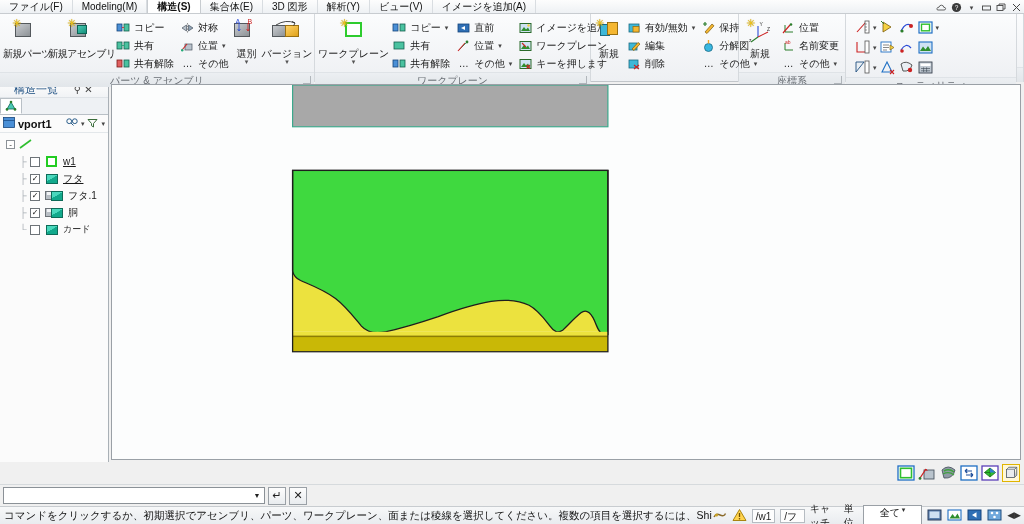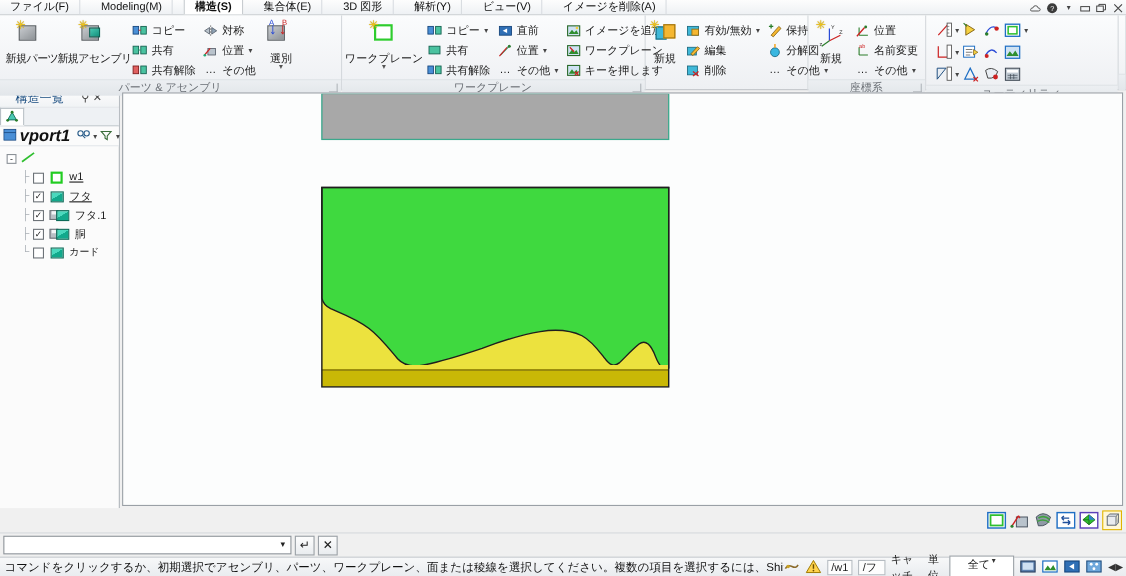--- a/index.html
+++ b/index.html
@@ -9,21 +9,21 @@
     font-size: 11px;
     color:#1a1a1a;
     background:#f0f0f0;
   }
   #app { width:1024px; height:524px; position:relative; display:flex; flex-direction:column; }
 
   
   .menubar {
     height:14px; background:linear-gradient(#fdfdfd,#eef1f4);
     border-bottom:1px solid #c8ccd0; display:flex; align-items:stretch;
-    position:relative; flex:0 0 14px;gap:10px;
+    position:relative; flex:0 0 14px;
   }
   .menutab {
     padding:0 9px; font-size:10px; line-height:13px; color:#111;
     border-right:1px solid #d9dde1; white-space:nowrap; cursor:default;
   }
   .menutab.active { background:#ffffff; font-weight:bold; border-left:1px solid #c8ccd0;
                     border-right:1px solid #c8ccd0; }
   .menubar .sysicons { position:absolute; right:2px; top:0; display:flex; align-items:center;
                        gap:4px; height:14px; color:#555; font-size:9px; }
   .sysicon { width:11px; height:11px; display:inline-block; }
@@ -84,21 +84,21 @@
               border-bottom:1px solid #dfe3e7; }
   .tp-title .t { flex:1; color:#15497e; }
   .tp-title .pin, .tp-title .x { width:11px; text-align:center; color:#444; font-size:10px;
                                  cursor:default; }
   .tp-tabs { height:17px; border-bottom:1px solid #b9c0c6; display:flex; align-items:flex-end;
              background:#eef1f4; }
   .tp-tab { width:22px; height:16px; background:#fff; border:1px solid #b9c0c6;
             border-bottom:1px solid #fff; display:flex; align-items:center; justify-content:center; }
   .tp-vport { height:18px; display:flex; align-items:center; gap:3px; padding:0 3px;
               border-bottom:1px solid #e3e7ea; background:#fbfbfb; }
-  .tp-vport .vlbl { font-size:15px; font-weight:bold; color:#111;font-style:italic; }
+  .tp-vport .vlbl { font-size:11px; font-weight:bold; color:#111; }
   .tp-vport .sp { flex:1; }
   .tp-vport .tool { font-size:9px; color:#3a3a3a; }
   .tree { flex:1; padding:3px 0 0 4px; overflow:hidden; position:relative; }
   .trow { height:17px; display:flex; align-items:center; font-size:10px; white-space:nowrap; }
   .tnode-root { padding-left:2px; }
   .expander { width:9px; height:9px; border:1px solid #8b9197; background:#fff;
               display:inline-flex; align-items:center; justify-content:center;
               font-size:8px; line-height:7px; color:#222; margin-right:3px; }
   .tline { width:14px; color:#aab0b6; font-size:10px; text-align:center; }
   .tchk { width:10px; height:10px; border:1px solid #6d7378; background:#fff; margin-right:4px;
@@ -159,21 +159,21 @@
 <div id="app">
 
   <div class="menubar">
     <div class="menutab">ファイル(F)</div>
     <div class="menutab">Modeling(M)</div>
     <div class="menutab active">構造(S)</div>
     <div class="menutab">集合体(E)</div>
     <div class="menutab">3D 図形</div>
     <div class="menutab">解析(Y)</div>
     <div class="menutab">ビュー(V)</div>
-    <div class="menutab">イメージを削除(A)</div>
+    <div class="menutab">イメージを追加(A)</div>
     <div class="sysicons">
       <span class="sysicon">
         <svg width="11" height="11" viewBox="0 0 11 11">
             <path d="M2 8 Q0.5 8 1 6.5 Q1.4 5 3 5.2 Q3.6 3 5.6 3.2 Q7.6 3.4 7.8 5.3 Q9.6 5.2 9.6 6.7 Q9.6 8 8 8 Z" fill="none" stroke="#555" stroke-width="0.9"></path>
           </svg>
       </span>
       <span class="sysicon">
         <svg width="11" height="11" viewBox="0 0 11 11">
             <circle cx="5.5" cy="5.5" r="4.6" fill="#3b3b3b"></circle>
             <text x="5.5" y="8" font-size="6.5" fill="#fff" text-anchor="middle" font-family="sans-serif">?</text>
@@ -283,20 +283,32 @@
           <span class="ico">
             <span class="cube"></span>
             <span class="gl" style="left:4px;top:-1px;color:#2a4bd6;font-size:7px;">A</span>
             <span class="gl" style="left:16px;top:-1px;color:#cc2222;font-size:7px;">B</span>
             <svg class="gl" style="left:6px;top:3px;" width="14" height="12" viewBox="0 0 14 12">
                 <path d="M2 1 L2 9 M2 9 L0.6 7 M2 9 L3.4 7" stroke="#2a4bd6" stroke-width="0.8" fill="none"></path>
                 <path d="M11 1 L11 9 M11 9 L9.6 7 M11 9 L12.4 7" stroke="#cc2222" stroke-width="0.8" fill="none"></path>
               </svg>
           </span>
           <span class="cap">選別</span>
+          <span class="drop">▾</span>
+        </div>
+        <div class="bigbtn" style="width:56px;">
+          <span class="ico">
+            <span class="cube" style="left:0px;width:14px;height:12px;top:6px;"></span>
+            <span class="cube gold" style="left:13px;top:6px;width:14px;height:12px;"></span>
+            <svg class="gl" style="left:2px;top:0px;" width="24" height="8" viewBox="0 0 24 8">
+                <path d="M2 6 Q12 0 21 4" stroke="#333" stroke-width="0.9" fill="none"></path>
+                <path d="M21 4 L18 2.4 M21 4 L19.6 6.8" stroke="#333" stroke-width="0.9" fill="none"></path>
+              </svg>
+          </span>
+          <span class="cap">バージョン</span>
           <span class="drop">▾</span>
         </div>
       </div>
       <div class="rgroup-label">
         <span>パーツ &amp; アセンブリ</span>
         <span class="dlg"></span>
       </div>
     </div>
 
     <div class="rgroup" style="width:276px;">

